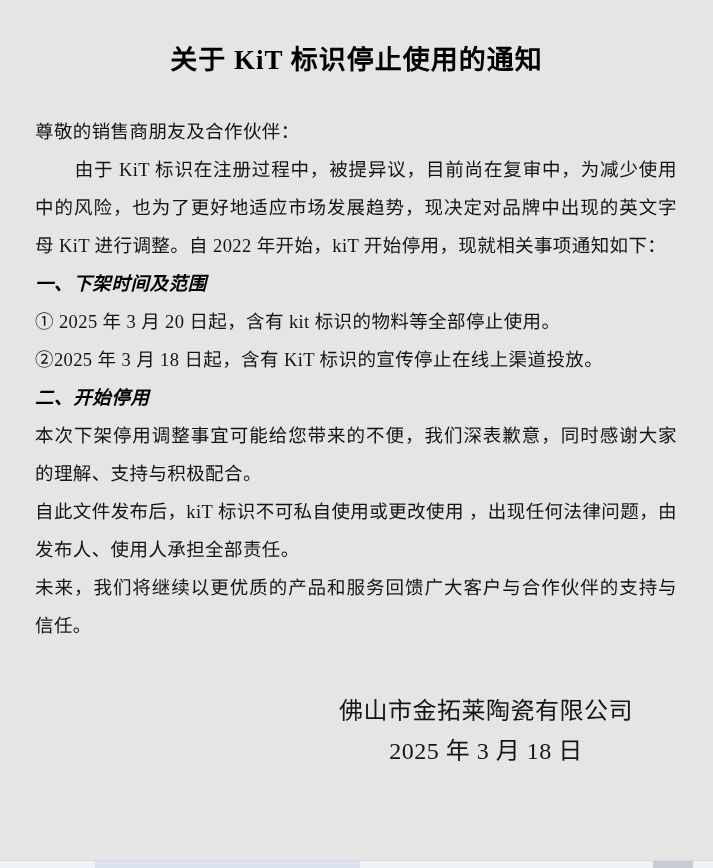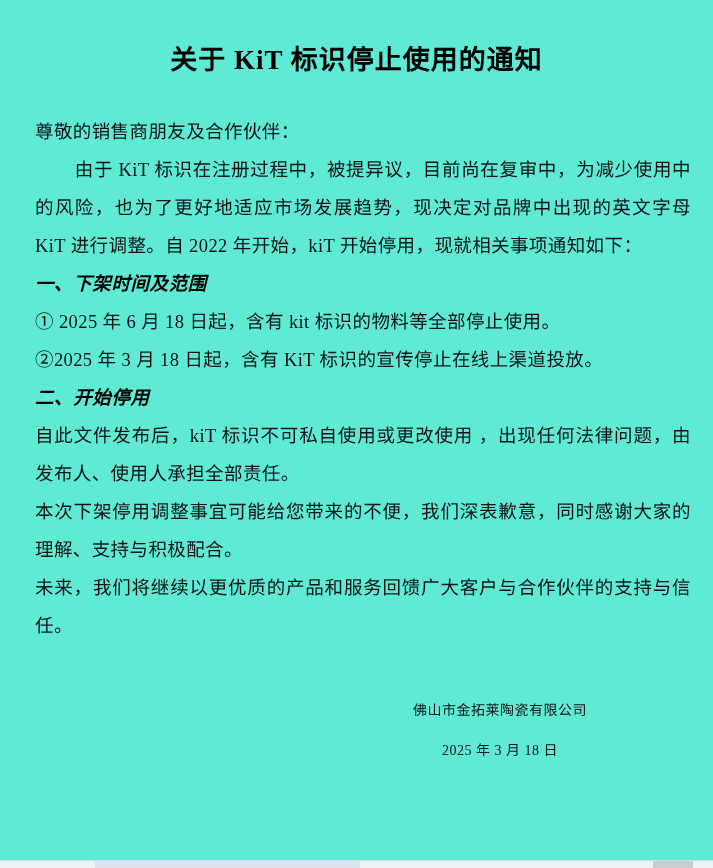--- a/index.html
+++ b/index.html
@@ -4,37 +4,37 @@
 <style>
   html, body {
     margin: 0;
     padding: 0;
     background: #ffffff;
   }
   .page {
     position: relative;
     width: 713px;
     height: 868px;
-    background: #5eead4;
+    background: #e5e5e5;
     overflow: hidden;
     font-family: "Liberation Serif", "DejaVu Serif", serif;
     color: #141414;
   }
   .doc-title {
     margin: 42px 35px 0 35px;
     text-align: center;
     font-size: 27px;
     line-height: 36px;
     font-weight: bold;
     letter-spacing: 1px;
     color: #000000;
   }
   .content {
     margin: 0;
-    padding: 35px 22px 0 35px;
+    padding: 35px 36px 0 35px;
   }
   .para {
     margin: 0;
     font-size: 18.5px;
     line-height: 38px;
     text-align: justify;
     letter-spacing: 0.4px;
   }
   .para.indent {
     text-indent: 2.15em;
@@ -47,21 +47,21 @@
     font-style: italic;
   }
   .signature-block {
     margin-top: 46px;
     margin-left: auto;
     margin-right: 36px;
     width: 310px;
     text-align: center;
   }
   .signature-line {
-    font-size: 14px;
+    font-size: 24px;
     line-height: 40px;
     letter-spacing: 0.5px;
   }
   .bottom-scrollbar {
     position: absolute;
     left: 0;
     bottom: 0;
     width: 713px;
     height: 7px;
     background: #eef1f5;
@@ -91,29 +91,29 @@
   <h1 class="doc-title">关于 KiT 标识停止使用的通知</h1>
 
   <div class="content">
 
     <p class="para">尊敬的销售商朋友及合作伙伴：</p>
 
     <p class="para indent">由于 KiT 标识在注册过程中，被提异议，目前尚在复审中，为减少使用中的风险，也为了更好地适应市场发展趋势，现决定对品牌中出现的英文字母 KiT 进行调整。自 2022 年开始，kiT 开始停用，现就相关事项通知如下：</p>
 
     <p class="para heading">一、下架时间及范围</p>
 
-    <p class="para">① 2025 年 6 月 18 日起，含有 kit 标识的物料等全部停止使用。</p>
+    <p class="para">① 2025 年 3 月 20 日起，含有 kit 标识的物料等全部停止使用。</p>
 
     <p class="para">②2025 年 3 月 18 日起，含有 KiT 标识的宣传停止在线上渠道投放。</p>
 
     <p class="para heading">二、开始停用</p>
 
+    <p class="para">本次下架停用调整事宜可能给您带来的不便，我们深表歉意，同时感谢大家的理解、支持与积极配合。</p>
+
     <p class="para">自此文件发布后，kiT 标识不可私自使用或更改使用 ，出现任何法律问题，由发布人、使用人承担全部责任。</p>
-
-    <p class="para">本次下架停用调整事宜可能给您带来的不便，我们深表歉意，同时感谢大家的理解、支持与积极配合。</p>
 
     <p class="para">未来，我们将继续以更优质的产品和服务回馈广大客户与合作伙伴的支持与信任。</p>
 
 
     <div class="signature-block">
       <div class="signature-line">佛山市金拓莱陶瓷有限公司</div>
       <div class="signature-line">2025 年 3 月 18 日</div>
     </div>
 
   </div>

